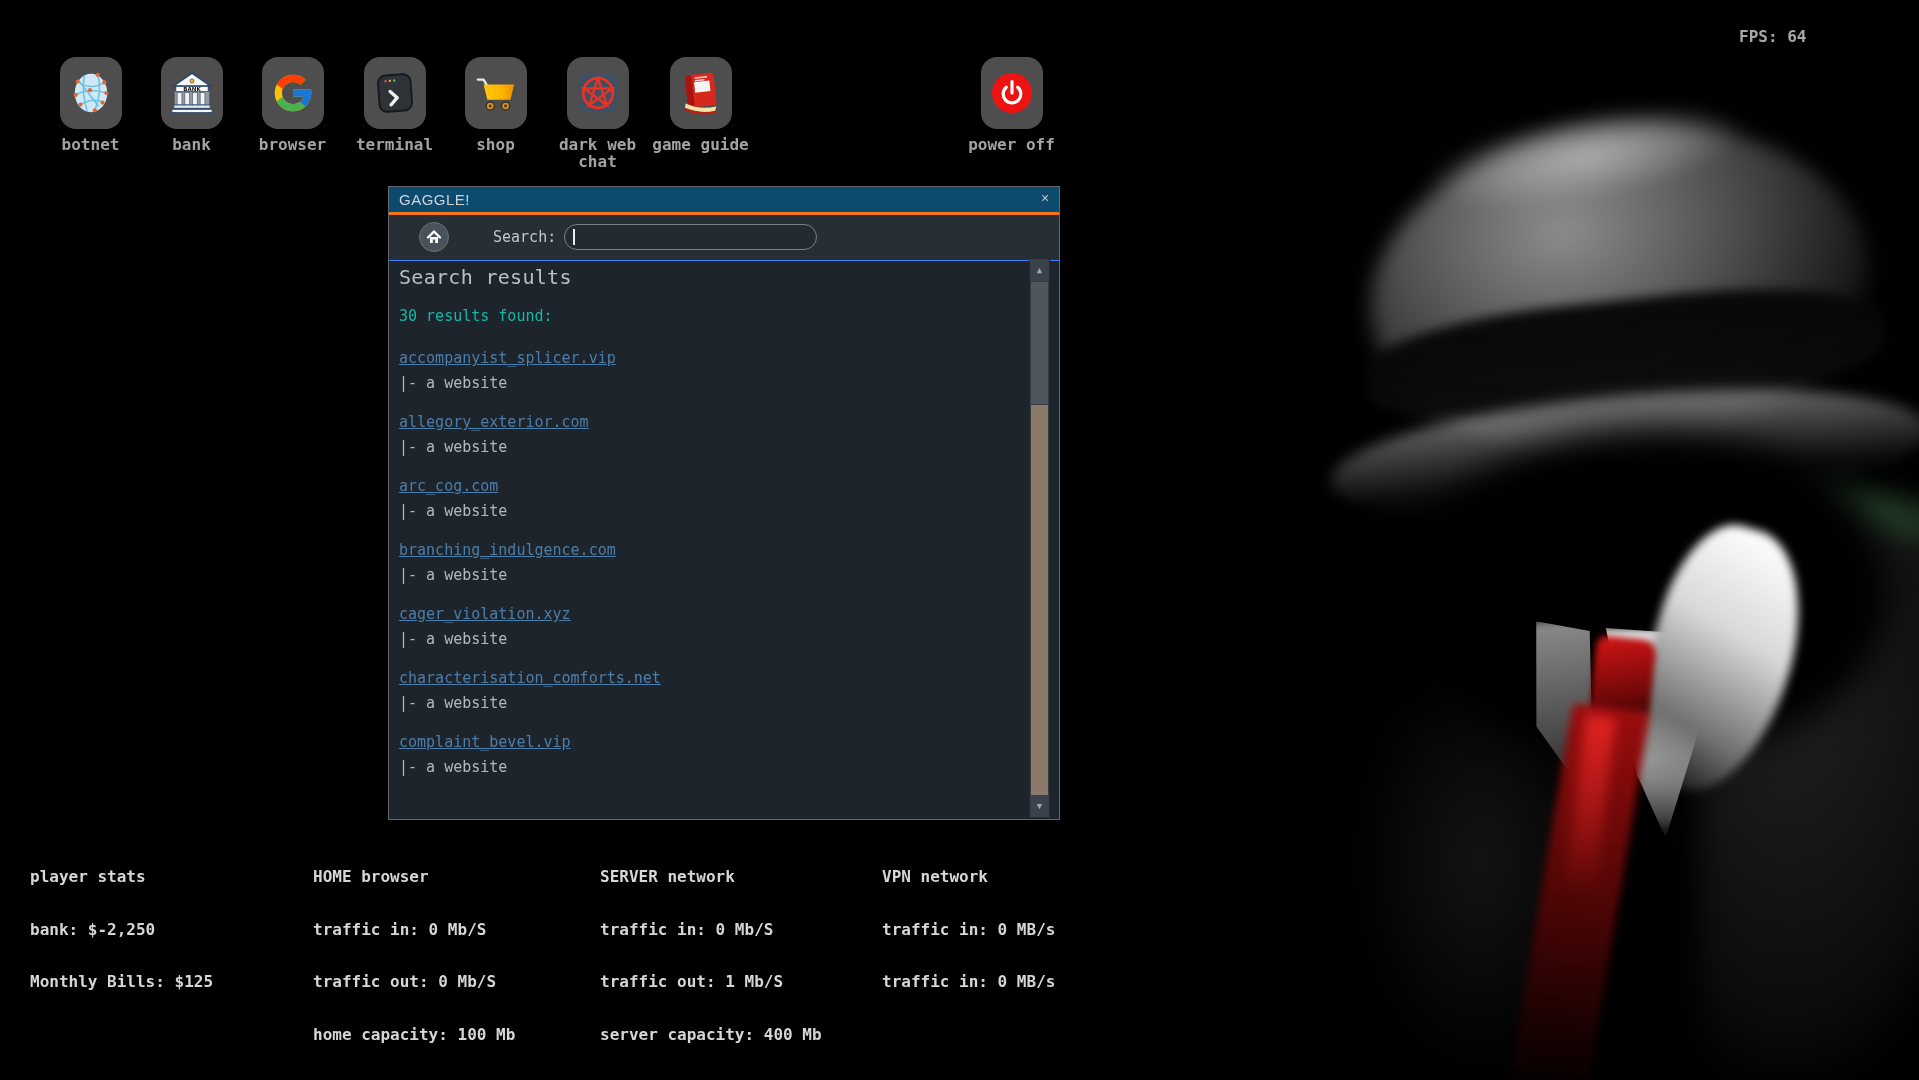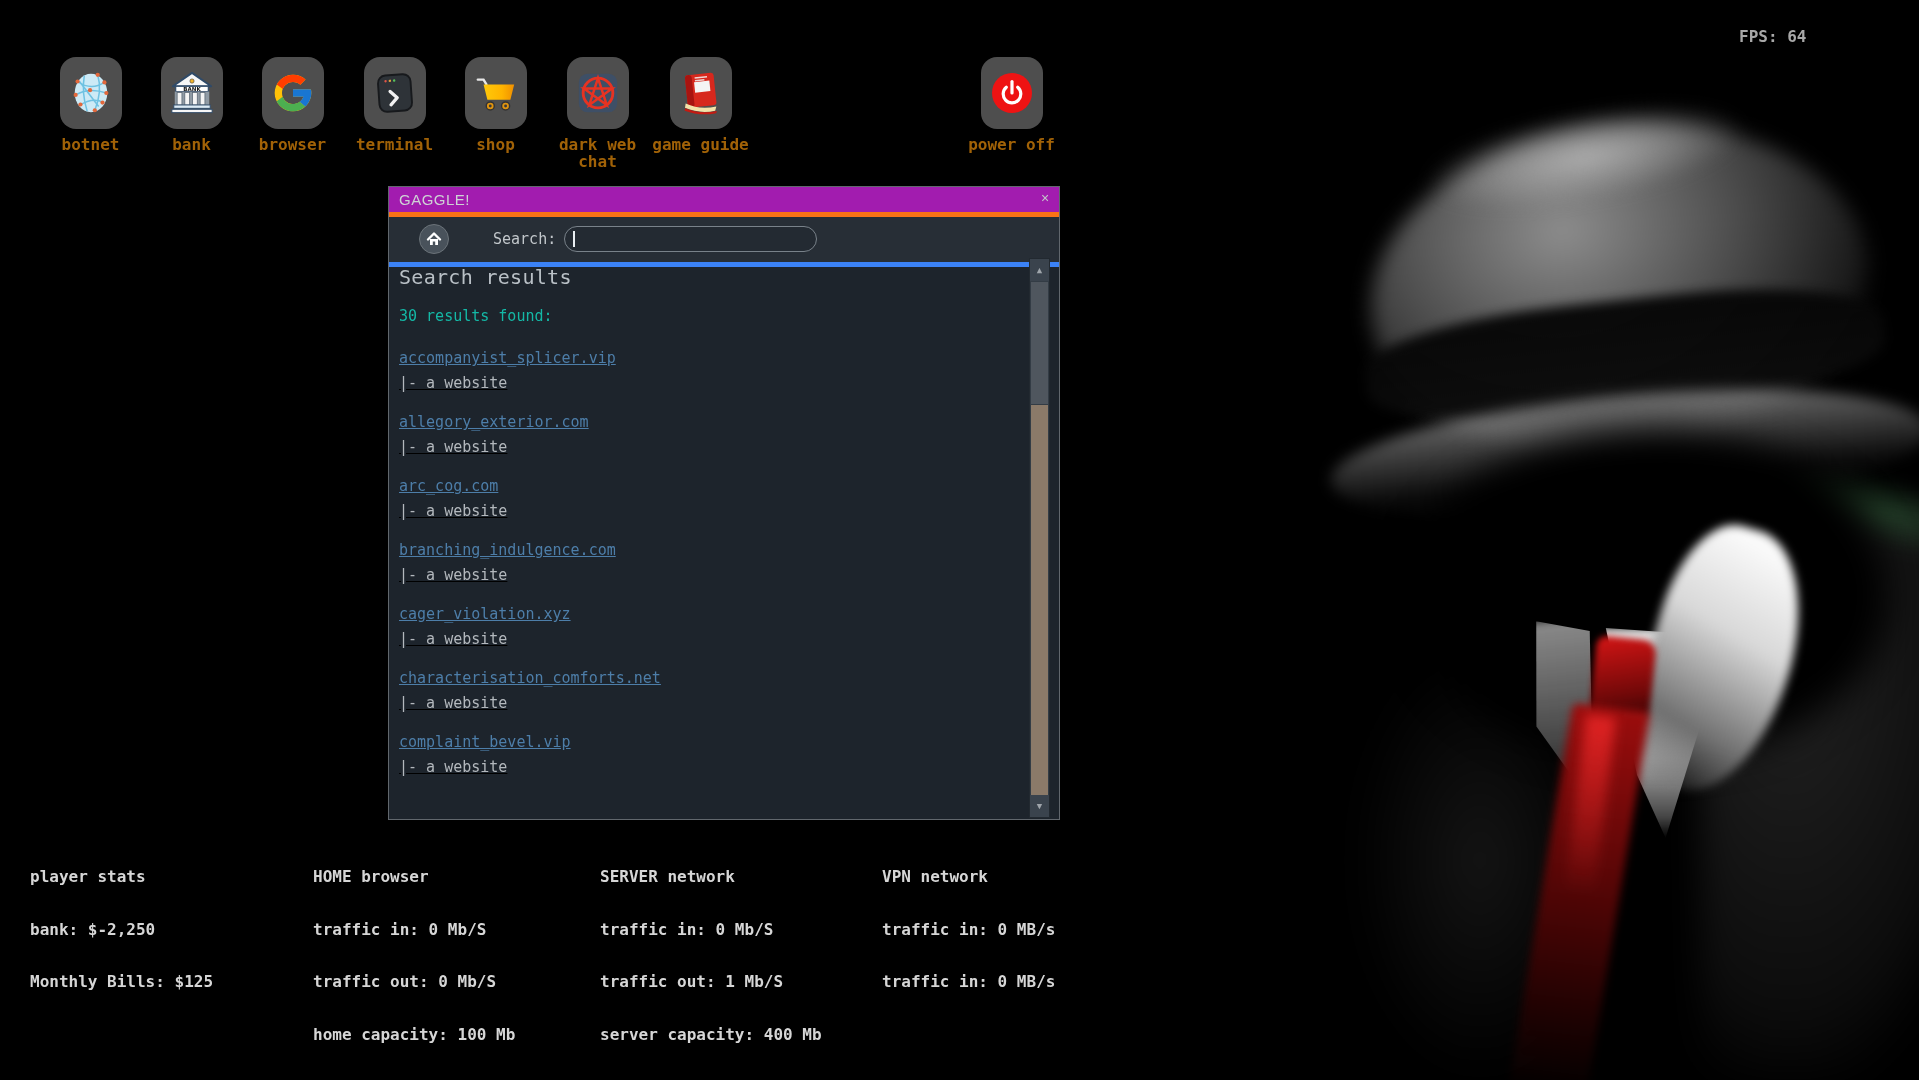--- a/index.html
+++ b/index.html
@@ -49,44 +49,44 @@
     background:linear-gradient(to bottom,rgba(240,40,40,.8),rgba(0,0,0,0));
     transform:rotate(7deg);filter:blur(6px);}
 
   
   #fps{position:absolute;left:1739px;top:27px;font-size:16px;font-weight:700;color:#a8a8a8;}
 
   
   .icon-block{position:absolute;top:57px;width:105px;text-align:center;}
   .tile{width:62px;height:72px;margin:0 auto;background:#4e4e4e;border-radius:16px;
         display:flex;align-items:center;justify-content:center;}
-  .icon-label{margin-top:7px;font-size:16px;font-weight:700;line-height:17px;color:#a16207;}
+  .icon-label{margin-top:7px;font-size:16px;font-weight:700;line-height:17px;color:#a3a3a3;}
 
   
   #window{position:absolute;left:388px;top:186px;width:672px;height:634px;
           background:#1d242c;border:1px solid #61676d;box-sizing:border-box;}
-  #titlebar{position:relative;height:25px;background:#a21caf;border-bottom:5px solid #f97316;}
+  #titlebar{position:relative;height:25px;background:#0c4a6e;border-bottom:3px solid #f97316;}
   #title-text{position:absolute;left:10px;top:0;line-height:25px;
       font-family:"Liberation Sans",sans-serif;font-size:15px;letter-spacing:.5px;color:#ced2d5;}
   #close-btn{position:absolute;right:5px;top:3px;width:18px;height:18px;text-align:center;
       line-height:17px;font-size:14px;color:#c3c7ca;font-family:"Liberation Sans",sans-serif;cursor:default;}
-  #toolbar{position:relative;height:45px;background:#272e36;border-bottom:5px solid #3b82f6;}
+  #toolbar{position:relative;height:45px;background:#272e36;border-bottom:1px solid #3b82f6;}
   #home-btn{position:absolute;left:30px;top:7px;width:30px;height:30px;border-radius:50%;
       background:#49525b;border:1px solid #6b7379;box-sizing:border-box;
       display:flex;align-items:center;justify-content:center;}
   #search-label{position:absolute;left:104px;top:0;line-height:45px;font-size:15px;color:#c2c7cb;}
   #search-input{position:absolute;left:175px;top:9px;width:253px;height:26px;box-sizing:border-box;
       border-radius:13px;background:#232a32;border:1px solid #79828a;outline:none;color:#e8eef2;
       font-family:"DejaVu Sans Mono",monospace;font-size:14px;padding:0 10px;}
   #text-cursor{position:absolute;left:184px;top:14px;width:2px;height:16px;background:#e9eef2;}
   #content{position:absolute;left:0;right:0;top:71px;bottom:0;overflow:hidden;
       padding:6px 40px 12px 10px;}
   #results-heading{font-size:20px;line-height:26px;color:#b9c0c6;margin-bottom:16px;letter-spacing:.3px;}
   #results-count{font-size:15px;line-height:20px;color:#14b8a6;margin-bottom:22px;}
-  .entry{margin-bottom:19px;text-decoration:underline;}
+  .entry{margin-bottom:19px;}
   .entry a{display:inline-block;font-size:15px;line-height:20px;color:#4d7ea9;
       text-decoration:underline;cursor:pointer;}
   .entry .sub{font-size:15px;line-height:20px;color:#b3b8bd;margin-top:5px;}
 
   
   #scrollbar{position:absolute;top:71px;bottom:1px;right:9px;width:21px;
       background:#333c45;border:1px solid #222930;box-sizing:border-box;}
   .sb-btn{position:absolute;left:0;width:100%;height:22px;background:#3a434d;color:#9fa5ab;
       font-size:9px;text-align:center;line-height:22px;}
   #sb-up{top:0;}

